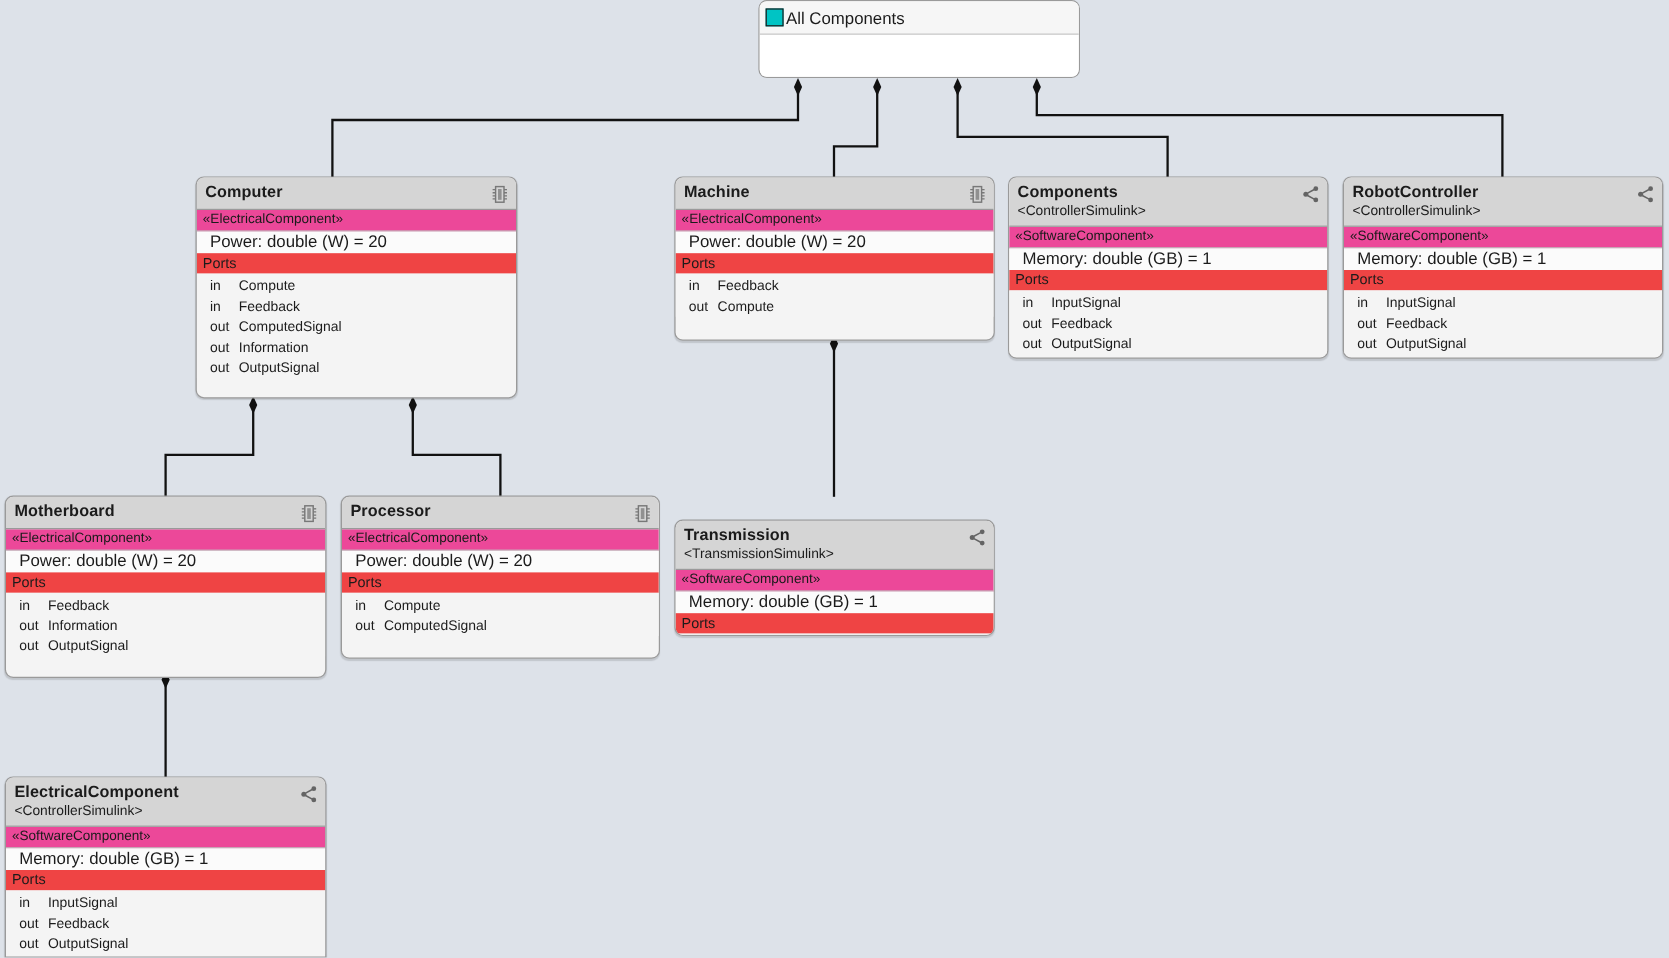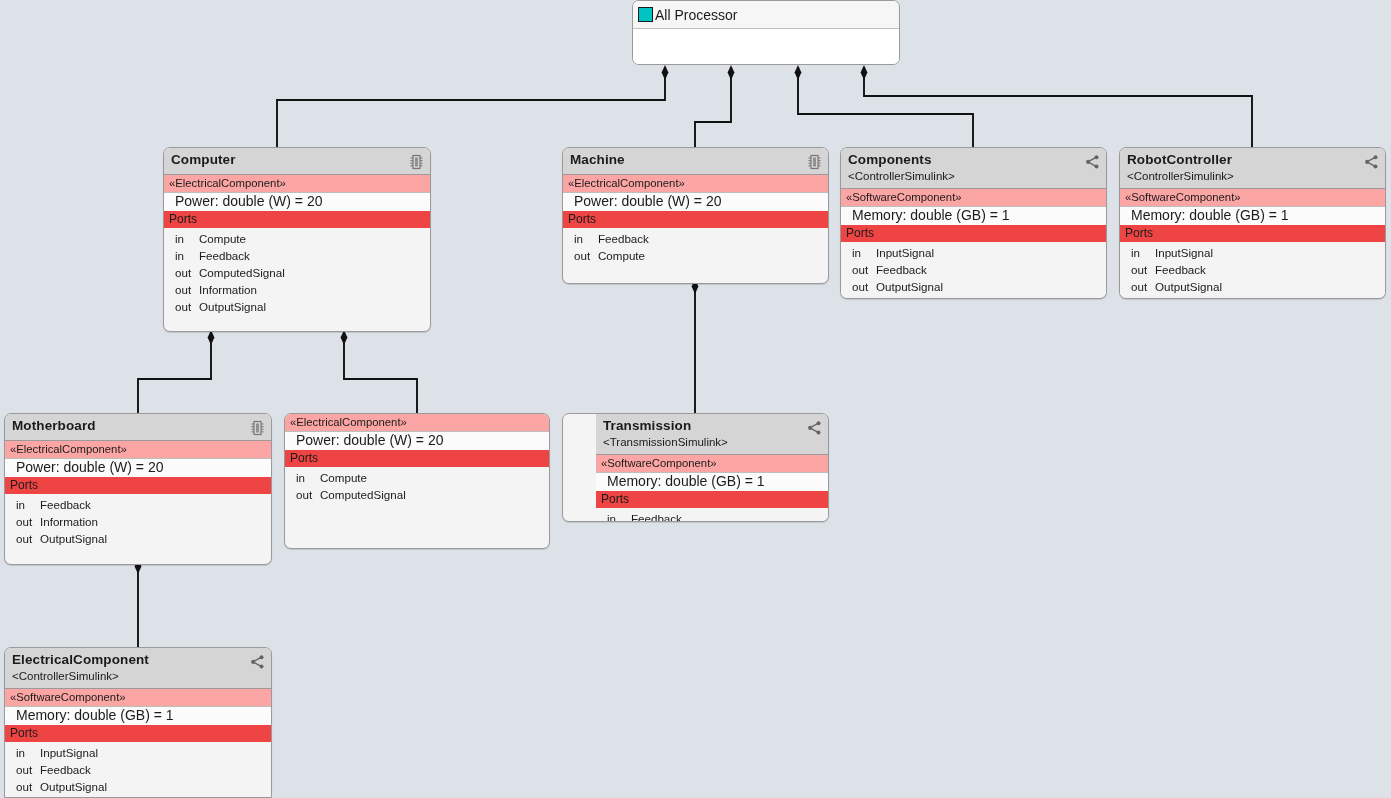--- a/index.html
+++ b/index.html
@@ -31,21 +31,21 @@
   .hdr.nolink{padding-bottom:6px;}
   .title{
     font-size:13.5px;font-weight:bold;color:#1b1b1b;
     line-height:16px;letter-spacing:.1px;white-space:nowrap;
   }
   .sublink{
     font-size:11.5px;color:#1b1b1b;line-height:14px;
     margin-top:1px;white-space:nowrap;
   }
   .stereo{
-    background:#fca5a5;
+    background:#ec4899;
     font-size:11.3px;color:#1b1b1b;
     padding:1px 0 2px 5px;
     line-height:14px;
     border-bottom:1px solid #bdbdbd;
     white-space:nowrap;
   }
   .prop{
     background:#fbfbfb;
     font-size:14px;color:#1b1b1b;
     padding:1px 0 2px 11px;
@@ -130,21 +130,21 @@
       <path d="M211,330 L214.4,337.5 L211,345 L207.6,337.5 Z"></path>
       <path d="M344,330 L347.4,337.5 L344,345 L340.6,337.5 Z"></path>
       <path d="M695,279 L698.4,286.5 L695,294 L691.6,286.5 Z"></path>
       <path d="M138,559 L141.4,566.5 L138,574 L134.6,566.5 Z"></path>
     </g>
   </svg>
 
   <div id="root-block">
     <div class="rhdr">
       <span class="teal-swatch"></span>
-      <span class="root-title">All Processor</span>
+      <span class="root-title">All Components</span>
     </div>
     <div class="rbody"></div>
   </div>
 
   <div class="block" id="blk-computer" style="left:145px;top:147px;width:268px;height:185px;margin-left:18px;">
     <div class="hdr nolink">
       <div class="title">Computer</div>
       <span class="corner-icon">
         <svg width="15" height="16" viewBox="0 0 15 16">
           <rect x="4" y="1.5" width="7" height="13" fill="none" stroke="#555" stroke-width="1.2"></rect>
@@ -283,30 +283,49 @@
     <div class="prop">Power: double (W) = 20</div>
     <div class="portshdr">Ports</div>
     <div class="portlist">
       <div class="port"><span class="dir">in</span><span>Feedback</span></div>
       <div class="port"><span class="dir">out</span><span>Information</span></div>
       <div class="port"><span class="dir">out</span><span>OutputSignal</span></div>
     </div>
   </div>
 
   <div class="block" id="blk-processor" style="left:284px;top:413px;width:266px;height:136px;">
+    <div class="hdr nolink">
+      <div class="title">Processor</div>
+      <span class="corner-icon">
+        <svg width="15" height="16" viewBox="0 0 15 16">
+          <rect x="4" y="1.5" width="7" height="13" fill="none" stroke="#555" stroke-width="1.2"></rect>
+          <rect x="6" y="3.5" width="3" height="9" fill="#777"></rect>
+          <g stroke="#555" stroke-width="1.1">
+            <line x1="1.5" y1="4" x2="4" y2="4"></line>
+              <line x1="1.5" y1="6.6" x2="4" y2="6.6"></line>
+            <line x1="1.5" y1="9.2" x2="4" y2="9.2"></line>
+              <line x1="1.5" y1="11.8" x2="4" y2="11.8"></line>
+            <line x1="11" y1="4" x2="13.5" y2="4"></line>
+              <line x1="11" y1="6.6" x2="13.5" y2="6.6"></line>
+            <line x1="11" y1="9.2" x2="13.5" y2="9.2"></line>
+              <line x1="11" y1="11.8" x2="13.5" y2="11.8"></line>
+          </g>
+        </svg>
+      </span>
+    </div>
     <div class="stereo">«ElectricalComponent»</div>
     <div class="prop">Power: double (W) = 20</div>
     <div class="portshdr">Ports</div>
     <div class="portlist">
       <div class="port"><span class="dir">in</span><span>Compute</span></div>
       <div class="port"><span class="dir">out</span><span>ComputedSignal</span></div>
     </div>
   </div>
 
-  <div class="block" id="blk-transmission" style="left:562px;top:413px;width:267px;height:109px;padding-left:33px;">
+  <div class="block" id="blk-transmission" style="left:562px;top:433px;width:267px;height:97px;">
     <div class="hdr">
       <div class="title">Transmission</div>
       <div class="sublink">&lt;TransmissionSimulink&gt;</div>
       <span class="corner-icon">
         <svg width="15" height="16" viewBox="0 0 15 16">
           <g fill="#3a3a3a">
             <circle cx="11.5" cy="3.2" r="2"></circle>
             <circle cx="11.5" cy="12.6" r="2"></circle>
             <circle cx="3.2" cy="7.9" r="2.1"></circle>
           </g>

